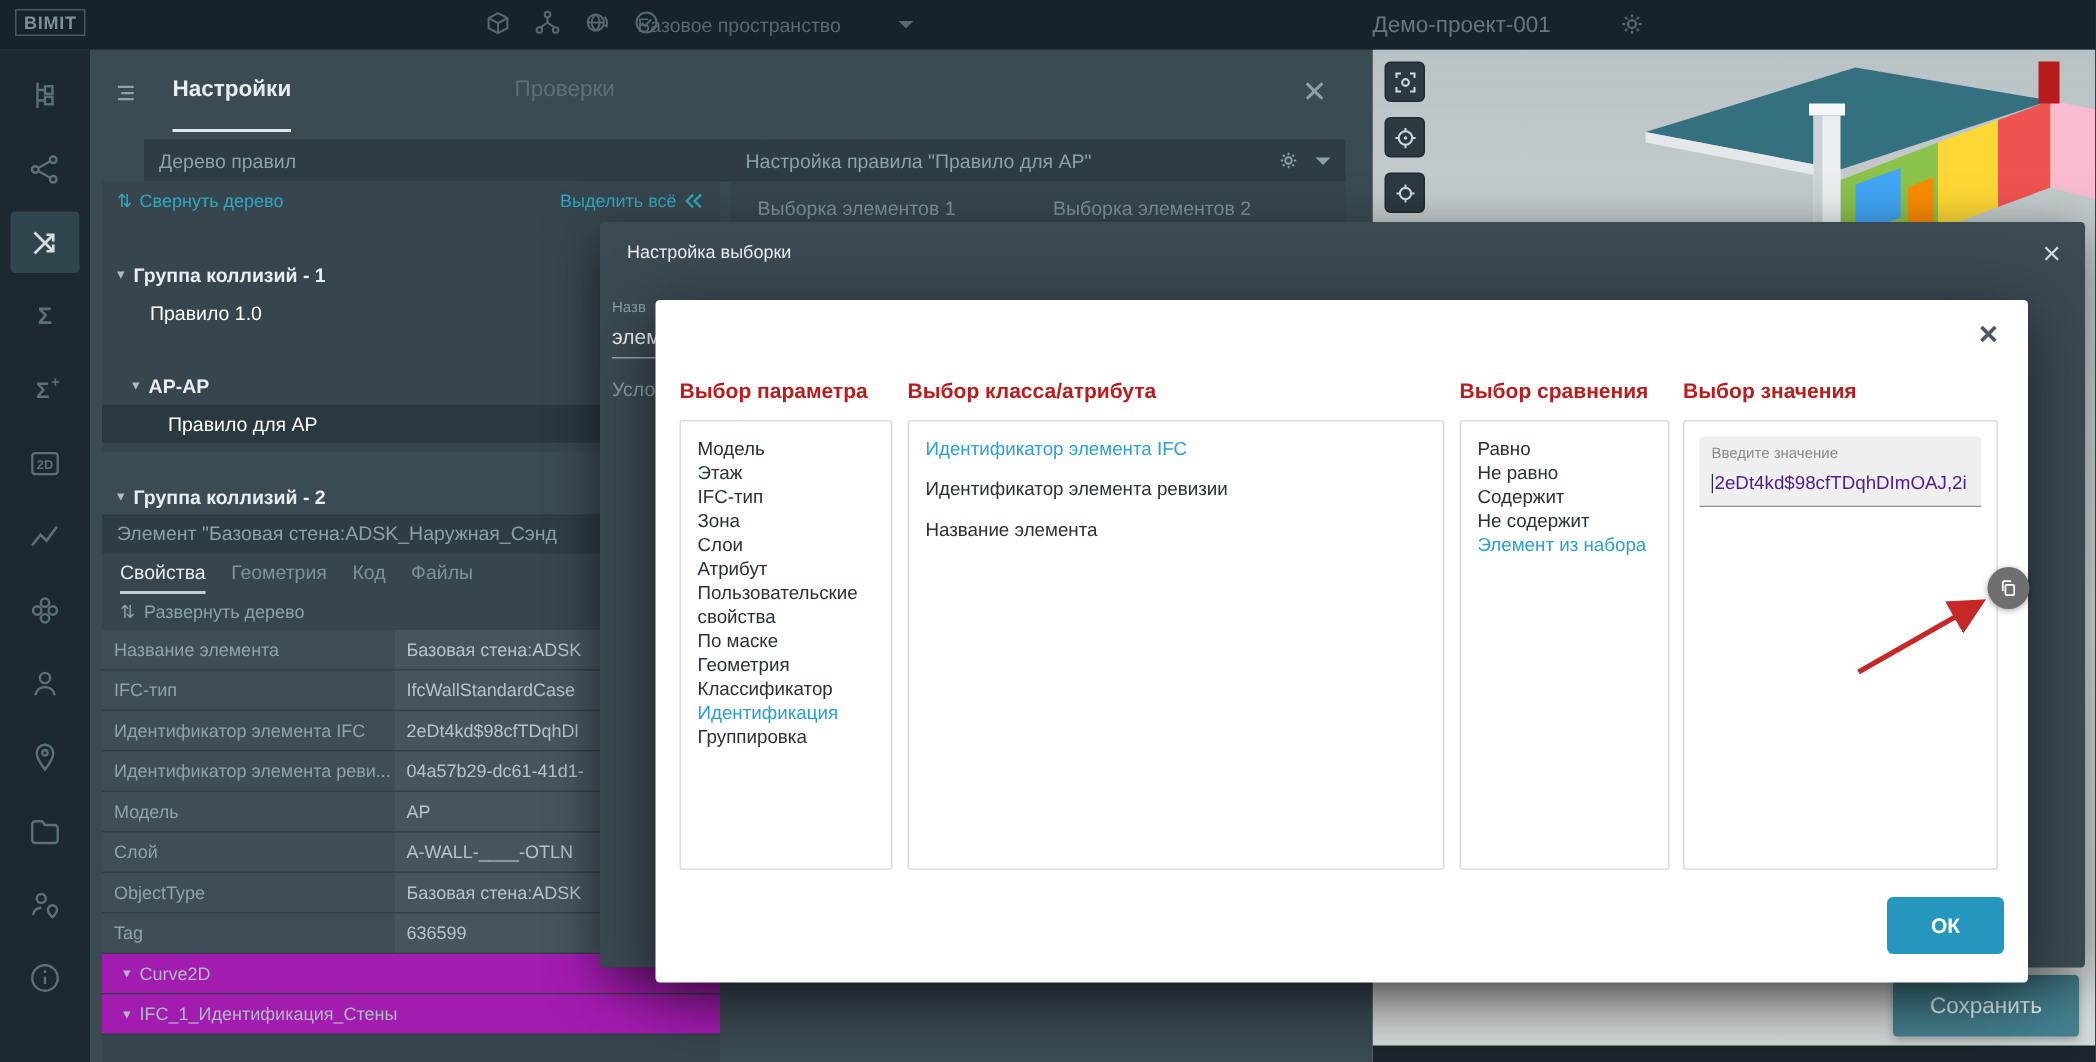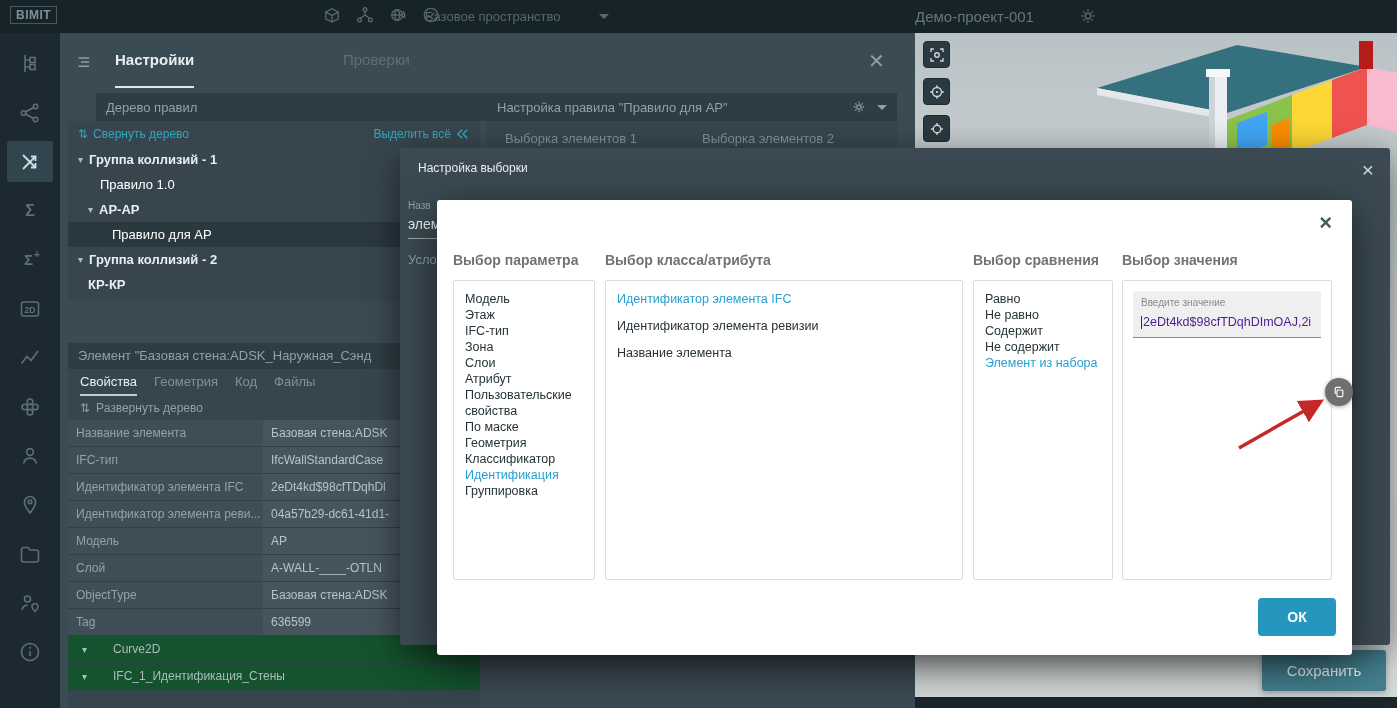--- a/index.html
+++ b/index.html
@@ -37,41 +37,41 @@
   .ph-spacer { flex:1; }
   .tree-panel-header { left:8px; top:60px; width:412px;margin-left:28px; }
   .rule-panel-header { left:427px; top:60px; width:410px; }
   .ph-gear { color:#8ca1a8; margin-right:10px; cursor:pointer; display:flex; }
 
   .tree-body { position:absolute; left:8px; top:88px; width:412px; height:180px; background:#37464e; }
   .tree-links { height:26px; display:flex; align-items:center; justify-content:space-between; padding:0 10px; font-size:12px; color:#2fa8c0; }
   .tree-link { display:flex; align-items:center; gap:5px; cursor:pointer; }
   .updown-glyph { font-size:12px; }
   .tree-item { height:25px; display:flex; align-items:center; font-size:13px; color:#ffffff; cursor:pointer; white-space:nowrap; }
-  .tree-item.grp { color:#e8eef0; font-weight:bold; }
+  .tree-item.grp { color:#e8eef0; font-weight:bold;margin-top:24px; }
   .tree-item.sel { background:#2a3840; }
   .pl10 { padding-left:10px; } .pl20 { padding-left:20px; } .pl32 { padding-left:32px; } .pl44 { padding-left:44px; }
   .caret { margin-right:6px; font-size:10px; color:#aebbc1; font-weight:normal; }
   .caret::before { content:"▾"; }
 
   .rule-strip { position:absolute; left:427px; top:88px; width:410px; height:60px; background:#37464e; overflow:hidden; }
   .rule-strip-tab { position:absolute; top:10px; font-size:13px; color:#7d939b; cursor:pointer; white-space:nowrap; }
   .rst-1 { left:18px; } .rst-2 { left:215px; }
 
   
   .elem-panel { position:absolute; left:8px; top:310px; width:412px; height:365px; background:#37464e; }
   .elem-header { height:26px; background:#2e3d44; color:#8ca1a8; font-size:13px; line-height:26px; padding:0 10px; white-space:nowrap; overflow:hidden; }
   .elem-tabs { height:27px; display:flex; gap:17px; padding:0 12px; align-items:center; }
   .elem-tab { font-size:13px; color:#7d939b; cursor:pointer; height:27px; line-height:25px; }
   .elem-tab.active { color:#e8eef0; border-bottom:2px solid #c3ced3; }
   .expand-row { height:24px; color:#8ca1a8; font-size:12px; padding:0 12px; display:flex; align-items:center; gap:6px; cursor:pointer; }
   .prop-row { height:27px; display:flex; border-bottom:1px solid #313f46; }
   .prop-name { width:195px; background:#3f4e56; color:#8fa3ab; font-size:12px; line-height:26px; padding:0 8px; white-space:nowrap; overflow:hidden; }
   .prop-value { flex:1; background:#46555d; color:#b7c3c8; font-size:12px; line-height:26px; padding:0 8px; white-space:nowrap; overflow:hidden; }
-  .group-row { height:27px; background:#14532d; border-bottom:1px solid #313f46; color:#aebbc1; font-size:12px; display:flex; align-items:center; padding-left:14px; gap:20px; cursor:pointer; }
+  .group-row { height:27px; background:#a21caf; border-bottom:1px solid #313f46; color:#aebbc1; font-size:12px; display:flex; align-items:center; padding-left:14px; gap:0; cursor:pointer; }
 
   
   .viewport { position:absolute; left:915px; top:33px; width:482px; height:675px; z-index:1; overflow:hidden;
               background:linear-gradient(180deg,#b9c2c5 0%,#dfe3e4 55%,#d2d7d8 100%); }
   .vp-controls { position:absolute; left:8px; top:8px; display:flex; flex-direction:column; gap:10px; }
   .vp-btn { width:27px; height:27px; background:#2b3940; border:1px solid #1f2b30; border-radius:4px; color:#cfd8dc; display:flex; align-items:center; justify-content:center; cursor:pointer; }
   .building { position:absolute; left:152px; top:0; }
   .save-btn { position:absolute; left:347px; top:617px; width:124px; height:41px; background:#44808f; color:#eef7f8; font-size:15px; border:none; border-radius:3px; cursor:pointer; box-shadow:0 2px 6px rgba(0,0,0,.25); }
   .vp-bottombar { position:absolute; left:0; bottom:0; width:100%; height:11px; background:#1a262b; }
 
@@ -80,21 +80,21 @@
   .modal1-title { position:absolute; left:18px; top:13px; color:#eceff1; font-size:12px; }
   .modal1-close { position:absolute; right:16px; top:10px; color:#cfd8dc; font-size:21px; cursor:pointer; }
   .m1-field { position:absolute; left:8px; top:52px; width:120px; cursor:text; }
   .m1-label { font-size:10px; color:#8ca1a8; margin-bottom:3px; }
   .m1-value { font-size:14px; color:#eceff1; border-bottom:1px solid #97a8ae; padding:2px 0 6px; }
   .m1-cond { position:absolute; left:8px; top:104px; color:#8ca1a8; font-size:13px; }
 
   
   .modal2 { position:absolute; left:437px; top:200px; width:915px; height:455px; background:#ffffff; border-radius:3px; box-shadow:0 10px 44px rgba(0,0,0,.55); z-index:60; }
   .modal2-close { position:absolute; right:20px; top:10px; color:#455a64; font-size:22px; font-weight:bold; cursor:pointer; }
-  .col-header { position:absolute; top:52px; font-size:14px; font-weight:bold; color:#737373; white-space:nowrap; }
+  .col-header { position:absolute; top:52px; font-size:14px; font-weight:bold; color:#b91c1c; white-space:nowrap; }
   .ch1 { left:16px; } .ch2 { left:168px; } .ch3 { left:536px; } .ch4 { left:685px; }
   .list-box { position:absolute; top:80px; height:300px; background:#fff; border:1px solid #dcdcdc; border-radius:2px; padding:10px 11px; overflow:hidden; }
   .lb1 { left:16px; width:142px; } .lb2 { left:168px; width:358px; } .lb3 { left:536px; width:140px; } .lb4 { left:685px; width:210px; padding:10px; }
   .list-item { font-size:12.5px; color:#263238; line-height:16px; cursor:pointer; }
   .lb2 .list-item { line-height:17px; margin-bottom:10px; }
   .list-item.sel { color:#2a9fd0; }
   .value-field { background:#efefef; border-bottom:1px solid #8a8a8a; border-radius:3px 3px 0 0; padding:6px 8px 8px; cursor:text; }
   .vf-label { font-size:10px; color:#8a8a8a; margin-bottom:7px; }
   .vf-value { font-size:12.5px; color:#4c1d95; white-space:nowrap; overflow:hidden; }
   .cursor-bar { display:inline-block; width:1px; height:13px; background:#263238; vertical-align:text-bottom; margin-right:1px; }

